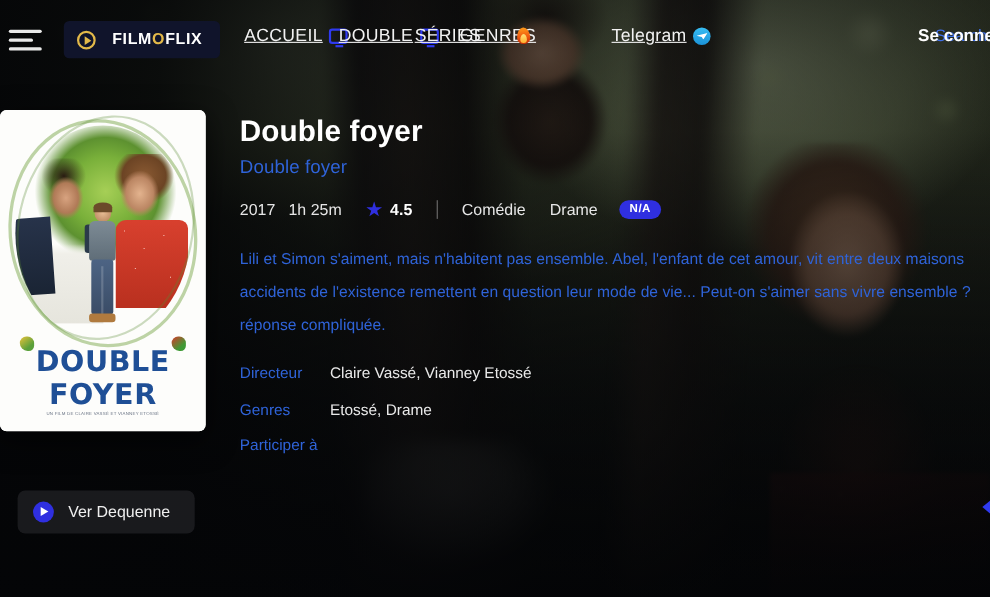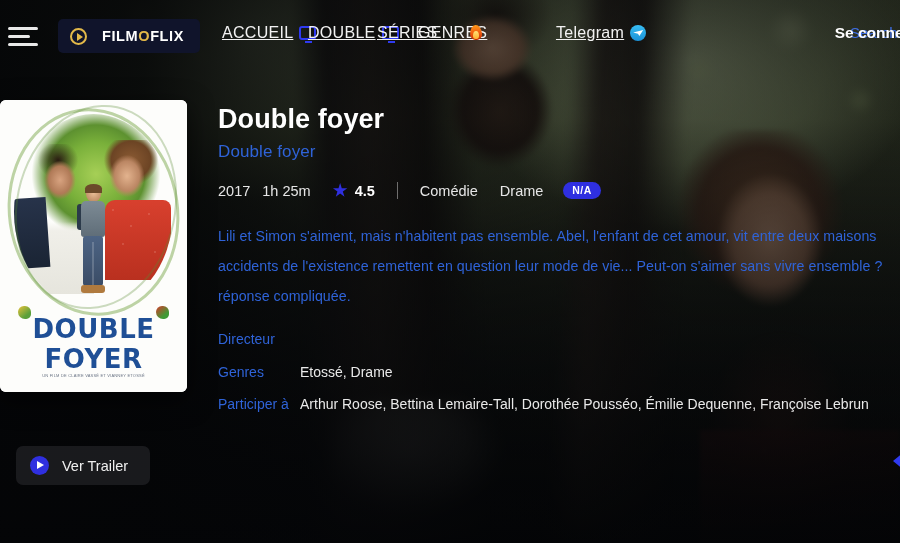--- a/index.html
+++ b/index.html
@@ -476,32 +476,32 @@
 
       <div class="desc">
         <span class="ln">Lili et Simon s'aiment, mais n'habitent pas ensemble. Abel, l'enfant de cet amour, vit entre deux maisons</span>
         <span class="ln">accidents de l'existence remettent en question leur mode de vie... Peut-on s'aimer sans vivre ensemble ?</span>
         <span class="ln">réponse compliquée.</span>
       </div>
 
       <div class="credits">
         <div class="crow">
           <div class="clabel">Directeur</div>
+          <div class="cval">Claire Vassé, Vianney Etossé</div>
         </div>
         <div class="crow">
           <div class="clabel">Genres</div>
           <div class="cval">Etossé, Drame</div>
         </div>
         <div class="crow part">
           <div class="clabel">Participer à</div>
-          <div class="cval">Arthur Roose, Bettina Lemaire-Tall, Dorothée Pousséo, Émilie Dequenne, Françoise Lebrun</div>
         </div>
       </div>
     </div>
 
     <div class="trailer-btn">
       <span class="tb-play"></span>
-      <span class="tb-label">Ver Trailer</span>
+      <span class="tb-label">Ver Dequenne</span>
     </div>
 
     <div class="side-arrow"></div>
   </div>
 </div>
 
 </body></html>

